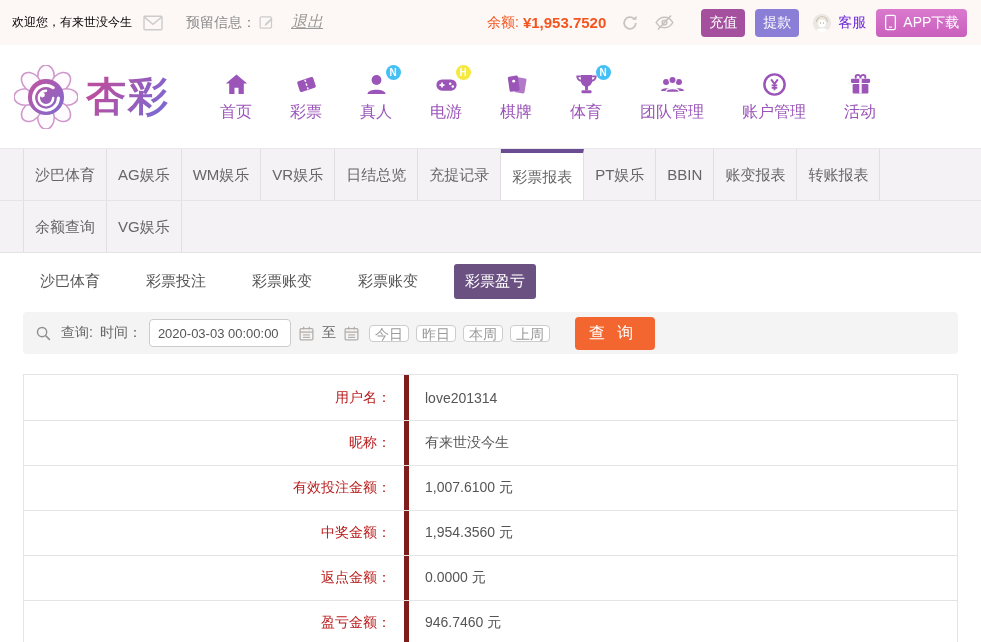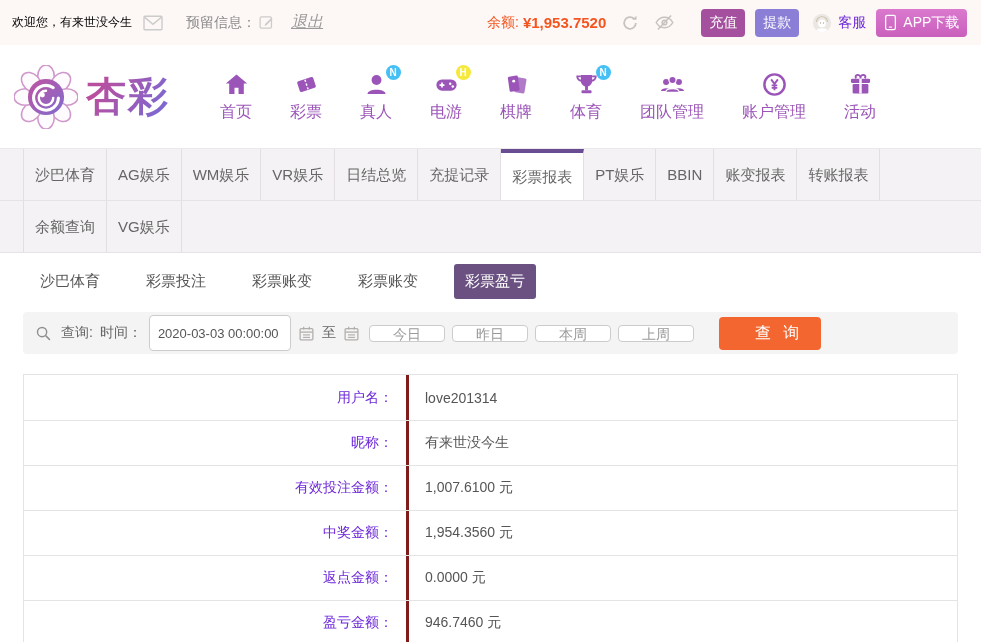--- a/index.html
+++ b/index.html
@@ -52,35 +52,35 @@
 
   
   .subtabs { display:flex; align-items:center; gap:26px; padding:11px 0 10px 30px; background:#fff; }
   .subtab { font-size:15px; color:#555; padding:8px 10px; cursor:pointer; white-space:nowrap; }
   .subtab.active { background:var(--subtab-active-bg,#6a5181); color:#fff; border-radius:3px; padding:8px 11px; }
 
   
   .querybar { margin:3px 23px 0; height:42px; background:#f4f4f4; border-radius:4px;
     display:flex; align-items:center; gap:7px; padding:0 12px; font-size:14px; color:#666; }
   .q-label { margin-left:2px; }
-  .time-input { width:142px; height:36px; border:1px solid #ccc; border-radius:4px; background:#fff;
+  .time-input { width:142px; height:28px; border:1px solid #ccc; border-radius:4px; background:#fff;
     padding:0 8px; font-size:13px; color:#555; font-family:inherit; }
   .cal { cursor:pointer; }
   .quick-group { display:flex; gap:7px; margin-left:2px; }
-  .quick-btn { height:17px; padding:0 23px; background:#fff; border:1px solid #ccc; border-radius:4px;
+  .quick-btn { height:17px; padding:0 5px; background:#fff; border:1px solid #ccc; border-radius:4px;
     color:#999; font-size:14px; cursor:pointer; font-family:Liberation Serif, serif; }
-  .query-submit { margin-left:18px; height:33px; padding:0 18px 0 36px; background:var(--submit-btn,#f4662f);
+  .query-submit { margin-left:18px; height:33px; padding:0 18px 0 14px; background:var(--submit-btn,#f4662f);
     color:#fff; border:none; border-radius:4px; font-size:16px; letter-spacing:4px; cursor:pointer; font-family:inherit; }
 
   
   .report { margin:20px 23px 0; border:1px solid #e4e4e4; }
   .report-row { display:flex; height:45px; }
   .report-row + .report-row { border-top:1px solid #e4e4e4; }
   .report-label { width:385px; display:flex; align-items:center; justify-content:flex-end;
-    padding-right:13px; font-size:14px; color:#6d28d9; border-right:3px solid #7f1d1d; }
+    padding-right:13px; font-size:14px; color:#b91c1c; border-right:5px solid #7f1d1d; }
   .report-value { flex:1; display:flex; align-items:center; padding-left:16px; font-size:14px; color:#555; }
 </style>
 </head>
 <body>
 
 <div class="page">
 
   <header class="topbar">
     <div class="topbar-left">
       <span class="welcome">欢迎您，有来世没今生</span>

